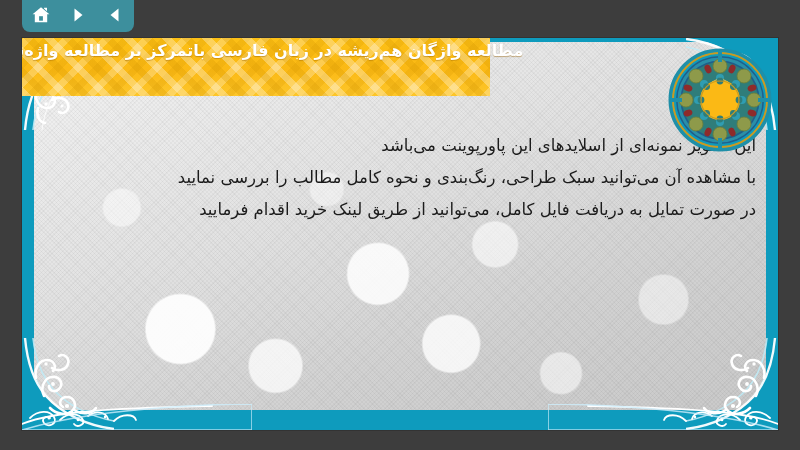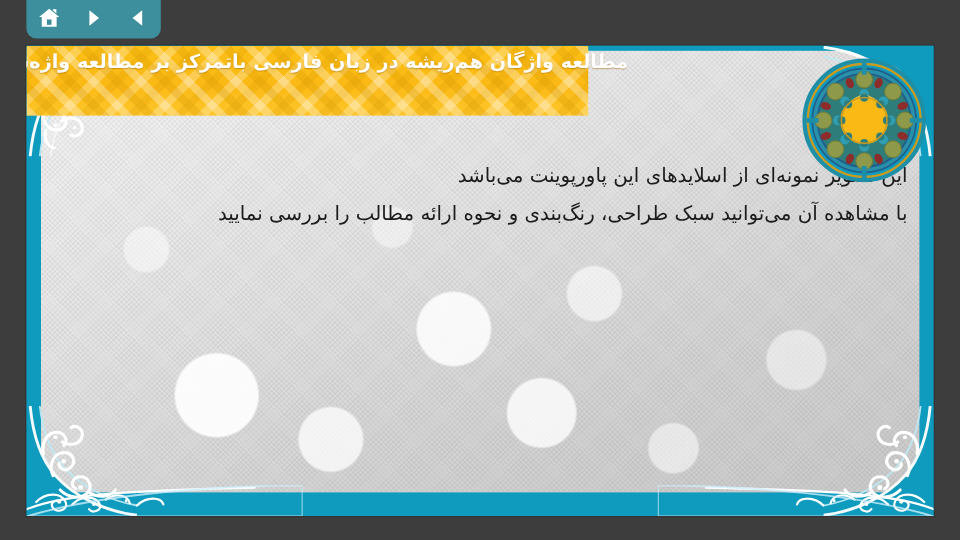--- a/index.html
+++ b/index.html
@@ -388,17 +388,18 @@
           <line x1="52" y1="90" x2="52" y2="100"></line>
           <line x1="4" y1="52" x2="14" y2="52"></line>
           <line x1="90" y1="52" x2="100" y2="52"></line>
         </g>
         <circle cx="52" cy="52" r="50" fill="none" stroke="#1f8fa8" stroke-width="3"></circle>
       </svg>
     </div>
 
     <div class="body-text">
       <div class="body-line">این تصویر نمونه‌ای از اسلایدهای این پاورپوینت می‌باشد</div>
-      <div class="body-line">با مشاهده آن می‌توانید سبک طراحی، رنگ‌بندی و نحوه ارائه مطالب را بررسی نمایید</div>
+      <div class="body-line">با مشاهده آن می‌توانید سبک طراحی، رنگ‌بندی و نحوه کامل مطالب را بررسی نمایید</div>
+      <div class="body-line">در صورت تمایل به دریافت فایل کامل، می‌توانید از طریق لینک خرید اقدام فرمایید</div>
     </div>
 
   </div>
 </div>
 
 </body></html>

